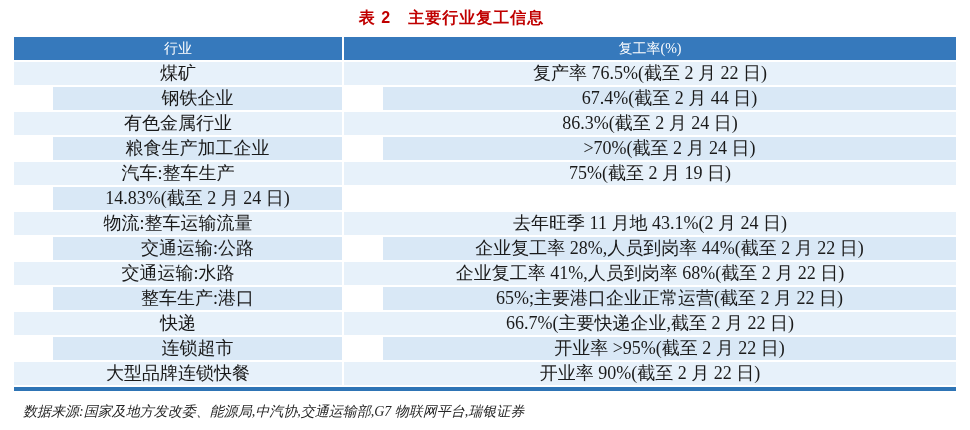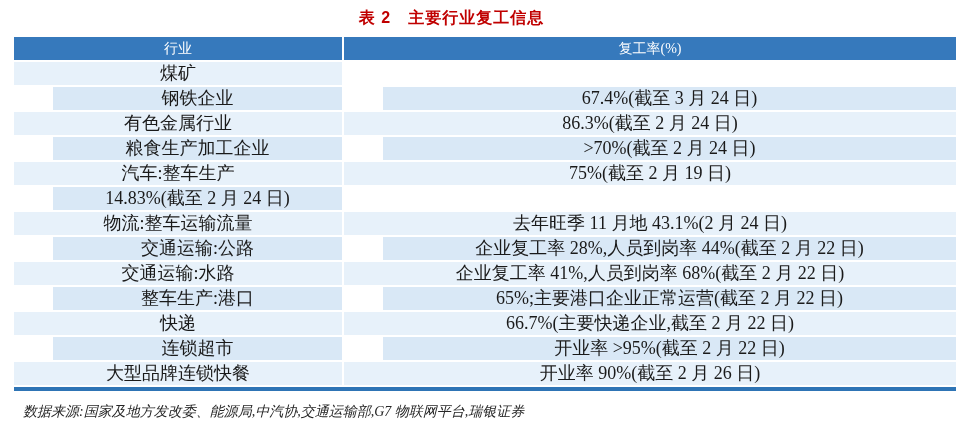--- a/index.html
+++ b/index.html
@@ -76,24 +76,25 @@
   <div class="table-title">表 2　主要行业复工信息</div>
 
   <div class="resume-table">
     <div class="trow thead">
       <div class="cell">行业</div>
       <div class="cell">复工率(%)</div>
     </div>
     <div>
         <div class="trow odd">
           <div class="cell">煤矿</div>
+          <div class="cell">复产率 76.5%(截至 2 月 22 日)</div>
         </div>
         <div class="trow even">
           <div class="cell">钢铁企业</div>
-          <div class="cell">67.4%(截至 3 月 24 日)</div>
+          <div class="cell">67.4%(截至 2 月 44 日)</div>
         </div>
         <div class="trow odd">
           <div class="cell">有色金属行业</div>
           <div class="cell">86.3%(截至 2 月 24 日)</div>
         </div>
         <div class="trow even">
           <div class="cell">粮食生产加工企业</div>
           <div class="cell">&gt;70%(截至 2 月 24 日)</div>
         </div>
         <div class="trow odd">
@@ -122,21 +123,21 @@
         <div class="trow odd">
           <div class="cell">快递</div>
           <div class="cell">66.7%(主要快递企业,截至 2 月 22 日)</div>
         </div>
         <div class="trow even">
           <div class="cell">连锁超市</div>
           <div class="cell">开业率 &gt;95%(截至 2 月 22 日)</div>
         </div>
         <div class="trow odd">
           <div class="cell">大型品牌连锁快餐</div>
-          <div class="cell">开业率 90%(截至 2 月 26 日)</div>
+          <div class="cell">开业率 90%(截至 2 月 22 日)</div>
         </div>
       </div>
   </div>
 
   <div class="bottom-bar"></div>
 
   <div class="source-note">数据来源:国家及地方发改委、能源局,中汽协,交通运输部,G7 物联网平台,瑞银证券</div>
 
 </div>
 

